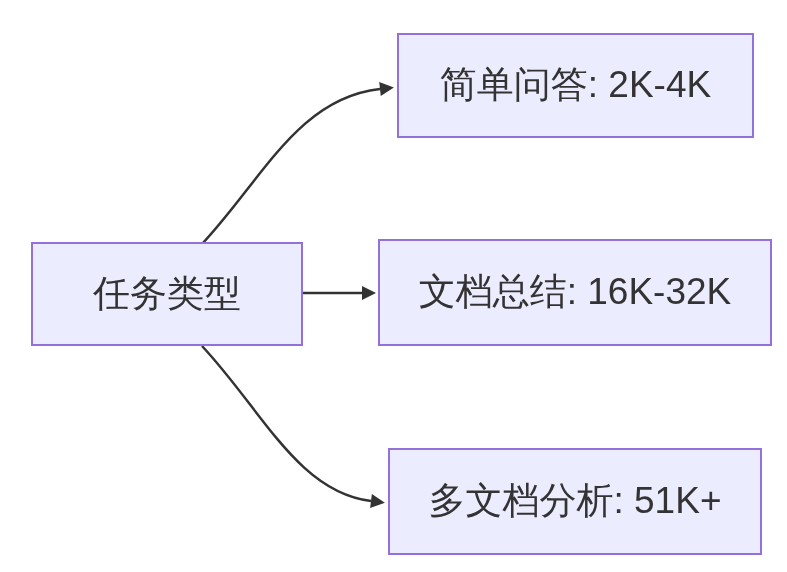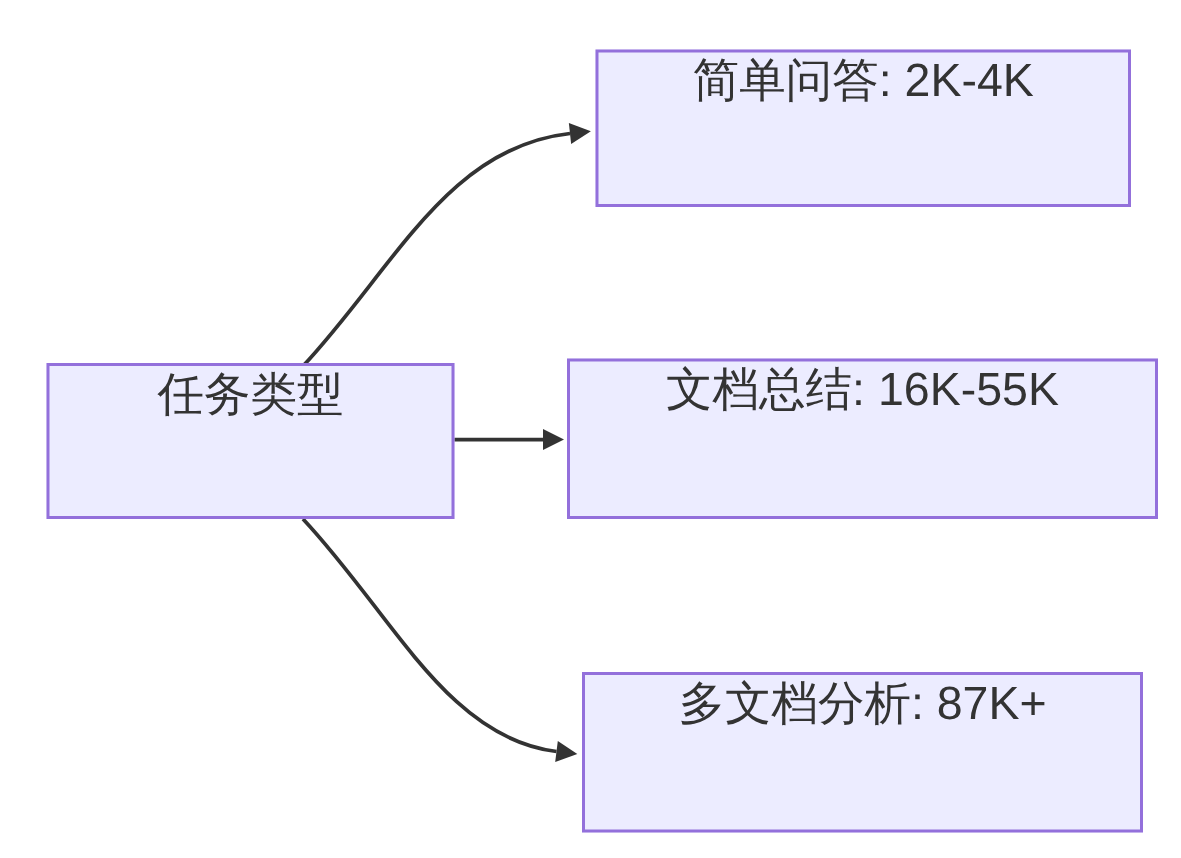--- a/index.html
+++ b/index.html
@@ -30,24 +30,25 @@
   .arrowhead {
     fill: var(--edge-color, #333333);
     stroke: none;
   }
   .node {
     position: absolute;
     box-sizing: border-box;
     background: var(--node-fill, #ECECFF);
     border: 2px solid var(--node-border, #9370DB);
     display: flex;
+    align-items: center;
     justify-content: center;
     text-align: center;
     color: var(--text-color, #333333);
-    font-size: 31px;
+    font-size: 37px;
     line-height: 1.2;
     white-space: nowrap;
   }
   .node-root   { left: 31px;  top: 242px; width: 272px; height: 104px; }
   .node-qa     { left: 397px; top: 33px;  width: 357px; height: 105px; }
   .node-doc    { left: 378px; top: 239px; width: 394px; height: 107px; }
   .node-multi  { left: 388px; top: 448px; width: 374px; height: 107px; }
 </style>
 </head>
 <body>
@@ -67,20 +68,20 @@
 
   <div class="node node-root">
     <span>任务类型</span>
   </div>
 
   <div class="node node-qa">
     <span>简单问答: 2K-4K</span>
   </div>
 
   <div class="node node-doc">
-    <span>文档总结: 16K-55K</span>
+    <span>文档总结: 16K-32K</span>
   </div>
 
   <div class="node node-multi">
-    <span>多文档分析: 87K+</span>
+    <span>多文档分析: 51K+</span>
   </div>
 
 </div>
 
 </body></html>

